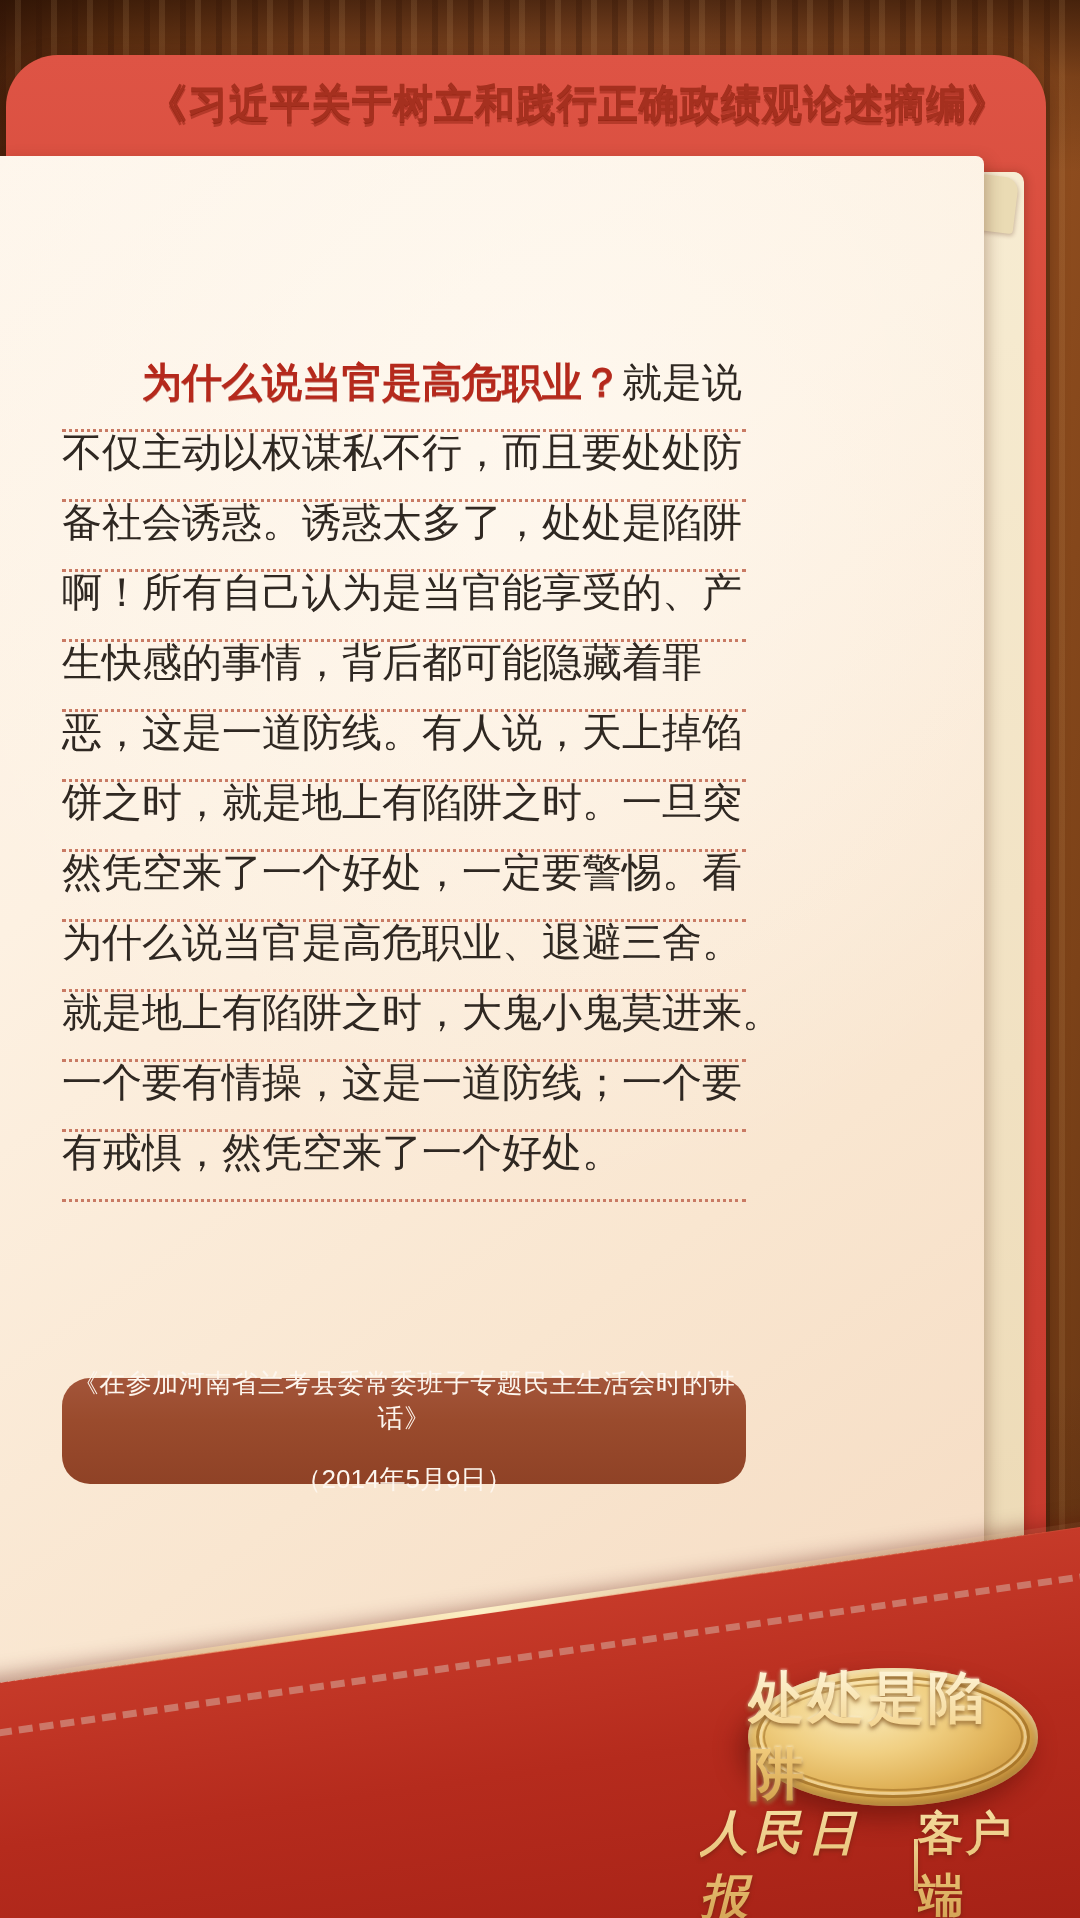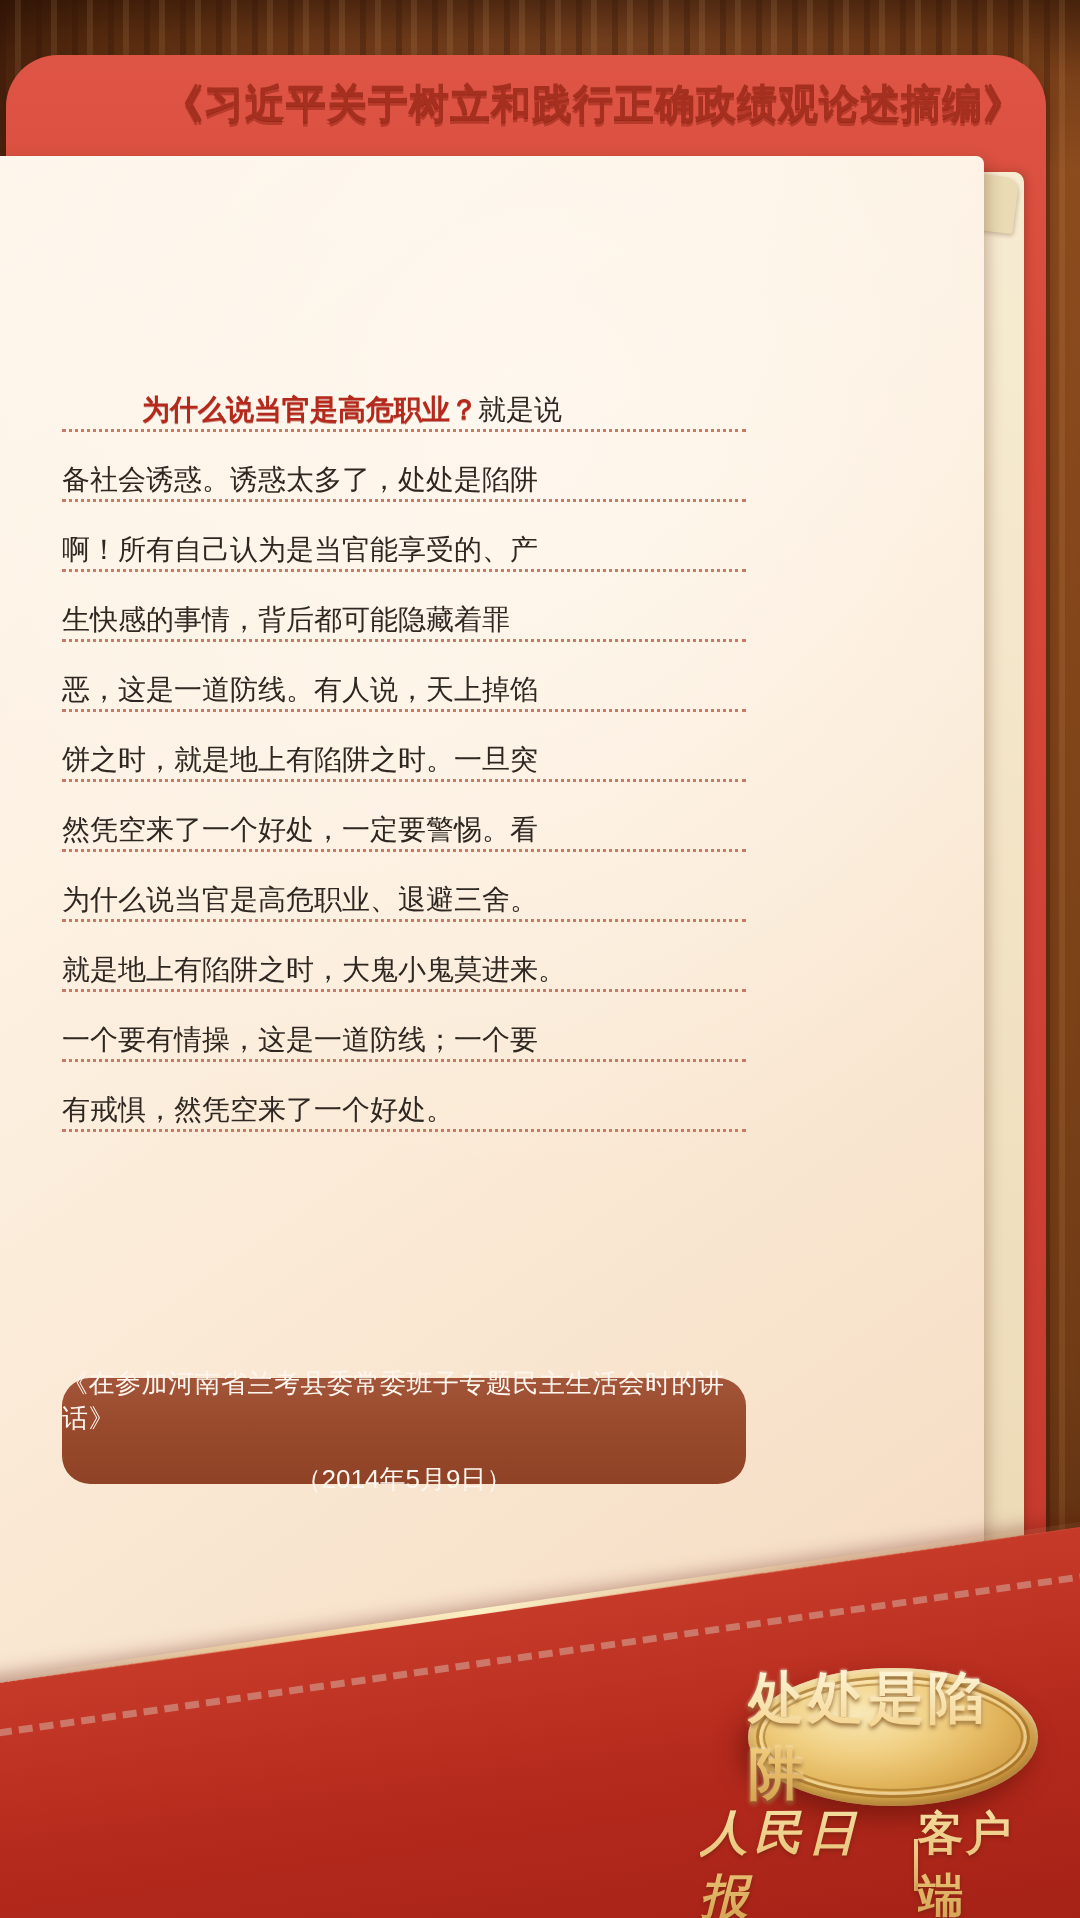--- a/index.html
+++ b/index.html
@@ -18,21 +18,21 @@
       linear-gradient(100deg,#56290f 0%,#7c4118 8%,#9c5526 22%,#ab6130 46%,#9a5322 70%,#7c4218 88%,#5e3112 100%);
   }
   
   .folder{
     position:absolute;left:6px;right:34px;top:55px;bottom:0;
     border-radius:52px 52px 0 0;
     background:linear-gradient(180deg,#de5445 0%,#d74b3b 16%,#d04336 45%,#c93d30 72%,#c1362a 100%);
     box-shadow:0 6px 22px rgba(40,10,4,.45);
   }
   .folder-title{
-    position:absolute;top:76px;right:56px;
+    position:absolute;top:76px;right:72px;
     font-size:40px;font-weight:900;letter-spacing:1px;
     color:#a5301f;
     text-shadow:0 4px 0 rgba(133,28,14,.45), 0 1px 0 rgba(160,45,28,.9);
     white-space:nowrap;
   }
   
   .sheet-back{
     position:absolute;left:0;top:172px;width:1024px;height:1488px;
     background:linear-gradient(180deg,#f7ecd2 0%,#f1e1c2 60%,#ecd9b4 100%);
     border-radius:0 10px 10px 0;
@@ -54,40 +54,40 @@
     box-shadow:3px 5px 16px rgba(80,30,10,.30);
   }
   
   .quote{
     position:absolute;left:62px;top:362px;width:684px;
     font-family:"DejaVu Serif","Liberation Serif",serif;
     color:#2f2822;
   }
   .tline{
     height:70px;box-sizing:border-box;
-    display:flex;align-items:flex-end;padding-bottom:5px;
+    display:flex;padding-bottom:5px;
     border-bottom:3px dotted #c97a64;
-    font-size:28px;line-height:1;letter-spacing:0;
+    font-size:40px;line-height:1;letter-spacing:0;
     white-space:nowrap;
   }
   .tline:first-child{padding-left:80px;}
   .lead{
     font-weight:bold;color:#b5291c;
     text-shadow:0 1px 0 rgba(150,25,15,.5);
   }
   
   .source{
     position:absolute;left:62px;top:1378px;width:684px;height:106px;
     border-radius:28px;
     background:linear-gradient(180deg,#a3553a 0%,#9a4b2d 40%,#8f4226 100%);
     color:#fdf6ee;
     display:flex;flex-direction:column;align-items:center;justify-content:center;
     gap:6px;
   }
-  .source .s1{font-size:26px;letter-spacing:.5px;}
+  .source .s1{font-size:26px;letter-spacing:.5px;text-align:center;}
   .source .s2{font-size:26px;margin-top:20px;}
   
   .pocket{
     position:absolute;left:-120px;top:1700px;width:1520px;height:430px;
     transform-origin:0 0;transform:rotate(-8.2deg);
     background:linear-gradient(180deg,#c63a29 0%,#b52b1d 38%,#a32015 100%);
     box-shadow:0 -6px 20px rgba(90,12,5,.40);
   }
   .pocket-glow{
     position:absolute;top:-5px;left:0;right:0;height:6px;
@@ -160,20 +160,21 @@
   <div class="sheet-back"></div>
   <div class="torn-chip"></div>
 
   <div class="page"></div>
 
   <div class="quote">
       <div class="tline">
         <span class="lead">为什么说当官是高危职业？</span>
         <span>就是说</span>
       </div>
+      <div class="tline">不仅主动以权谋私不行，而且要处处防</div>
       <div class="tline">备社会诱惑。诱惑太多了，处处是陷阱</div>
       <div class="tline">啊！所有自己认为是当官能享受的、产</div>
       <div class="tline">生快感的事情，背后都可能隐藏着罪</div>
       <div class="tline">恶，这是一道防线。有人说，天上掉馅</div>
       <div class="tline">饼之时，就是地上有陷阱之时。一旦突</div>
       <div class="tline">然凭空来了一个好处，一定要警惕。看</div>
       <div class="tline">为什么说当官是高危职业、退避三舍。</div>
       <div class="tline">就是地上有陷阱之时，大鬼小鬼莫进来。</div>
       <div class="tline">一个要有情操，这是一道防线；一个要</div>
       <div class="tline">有戒惧，然凭空来了一个好处。</div>

